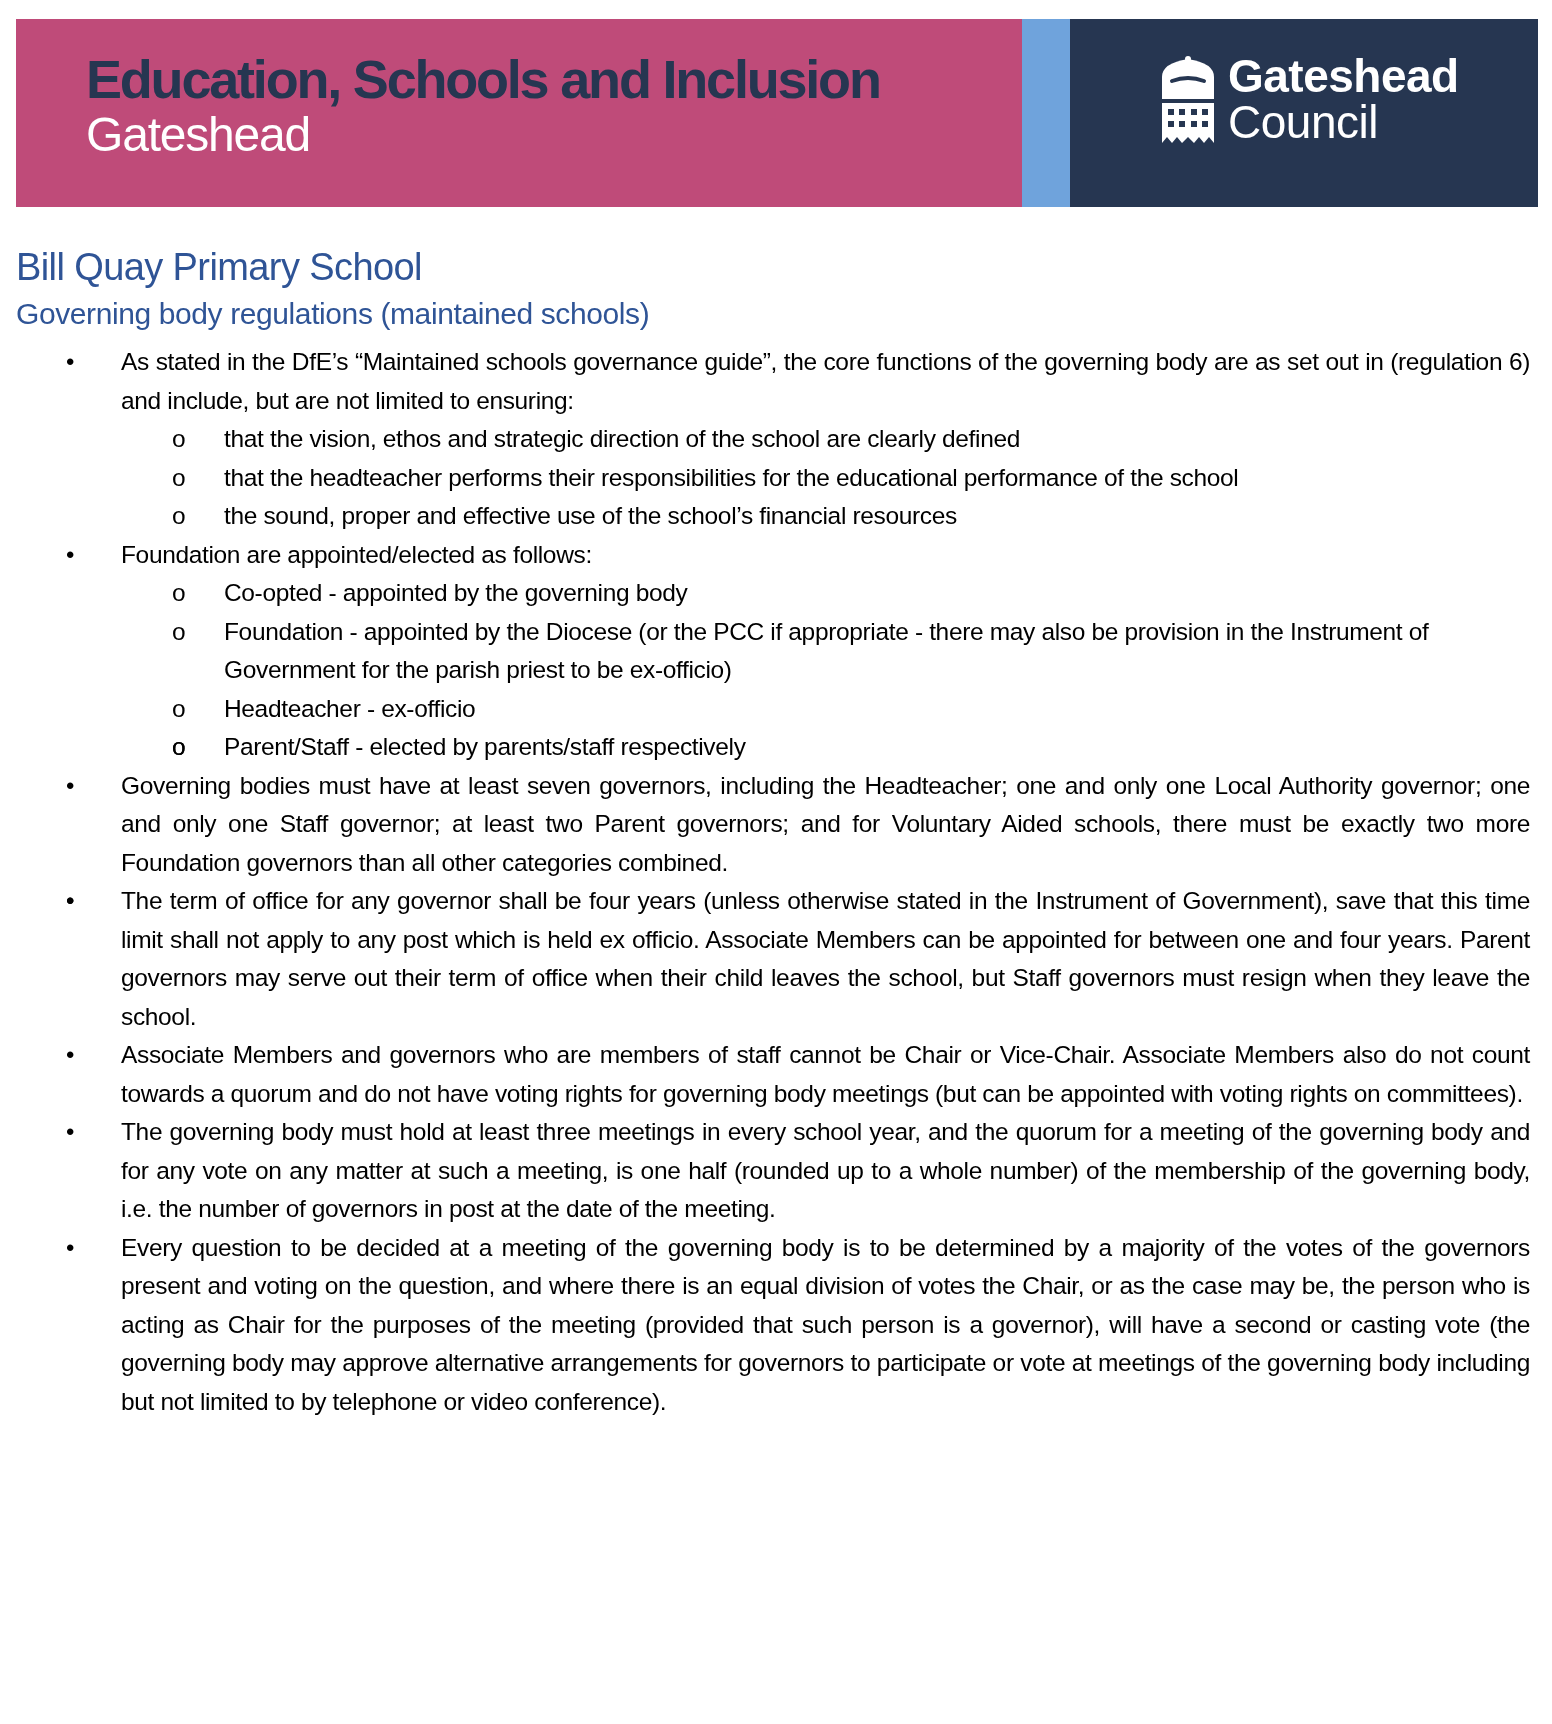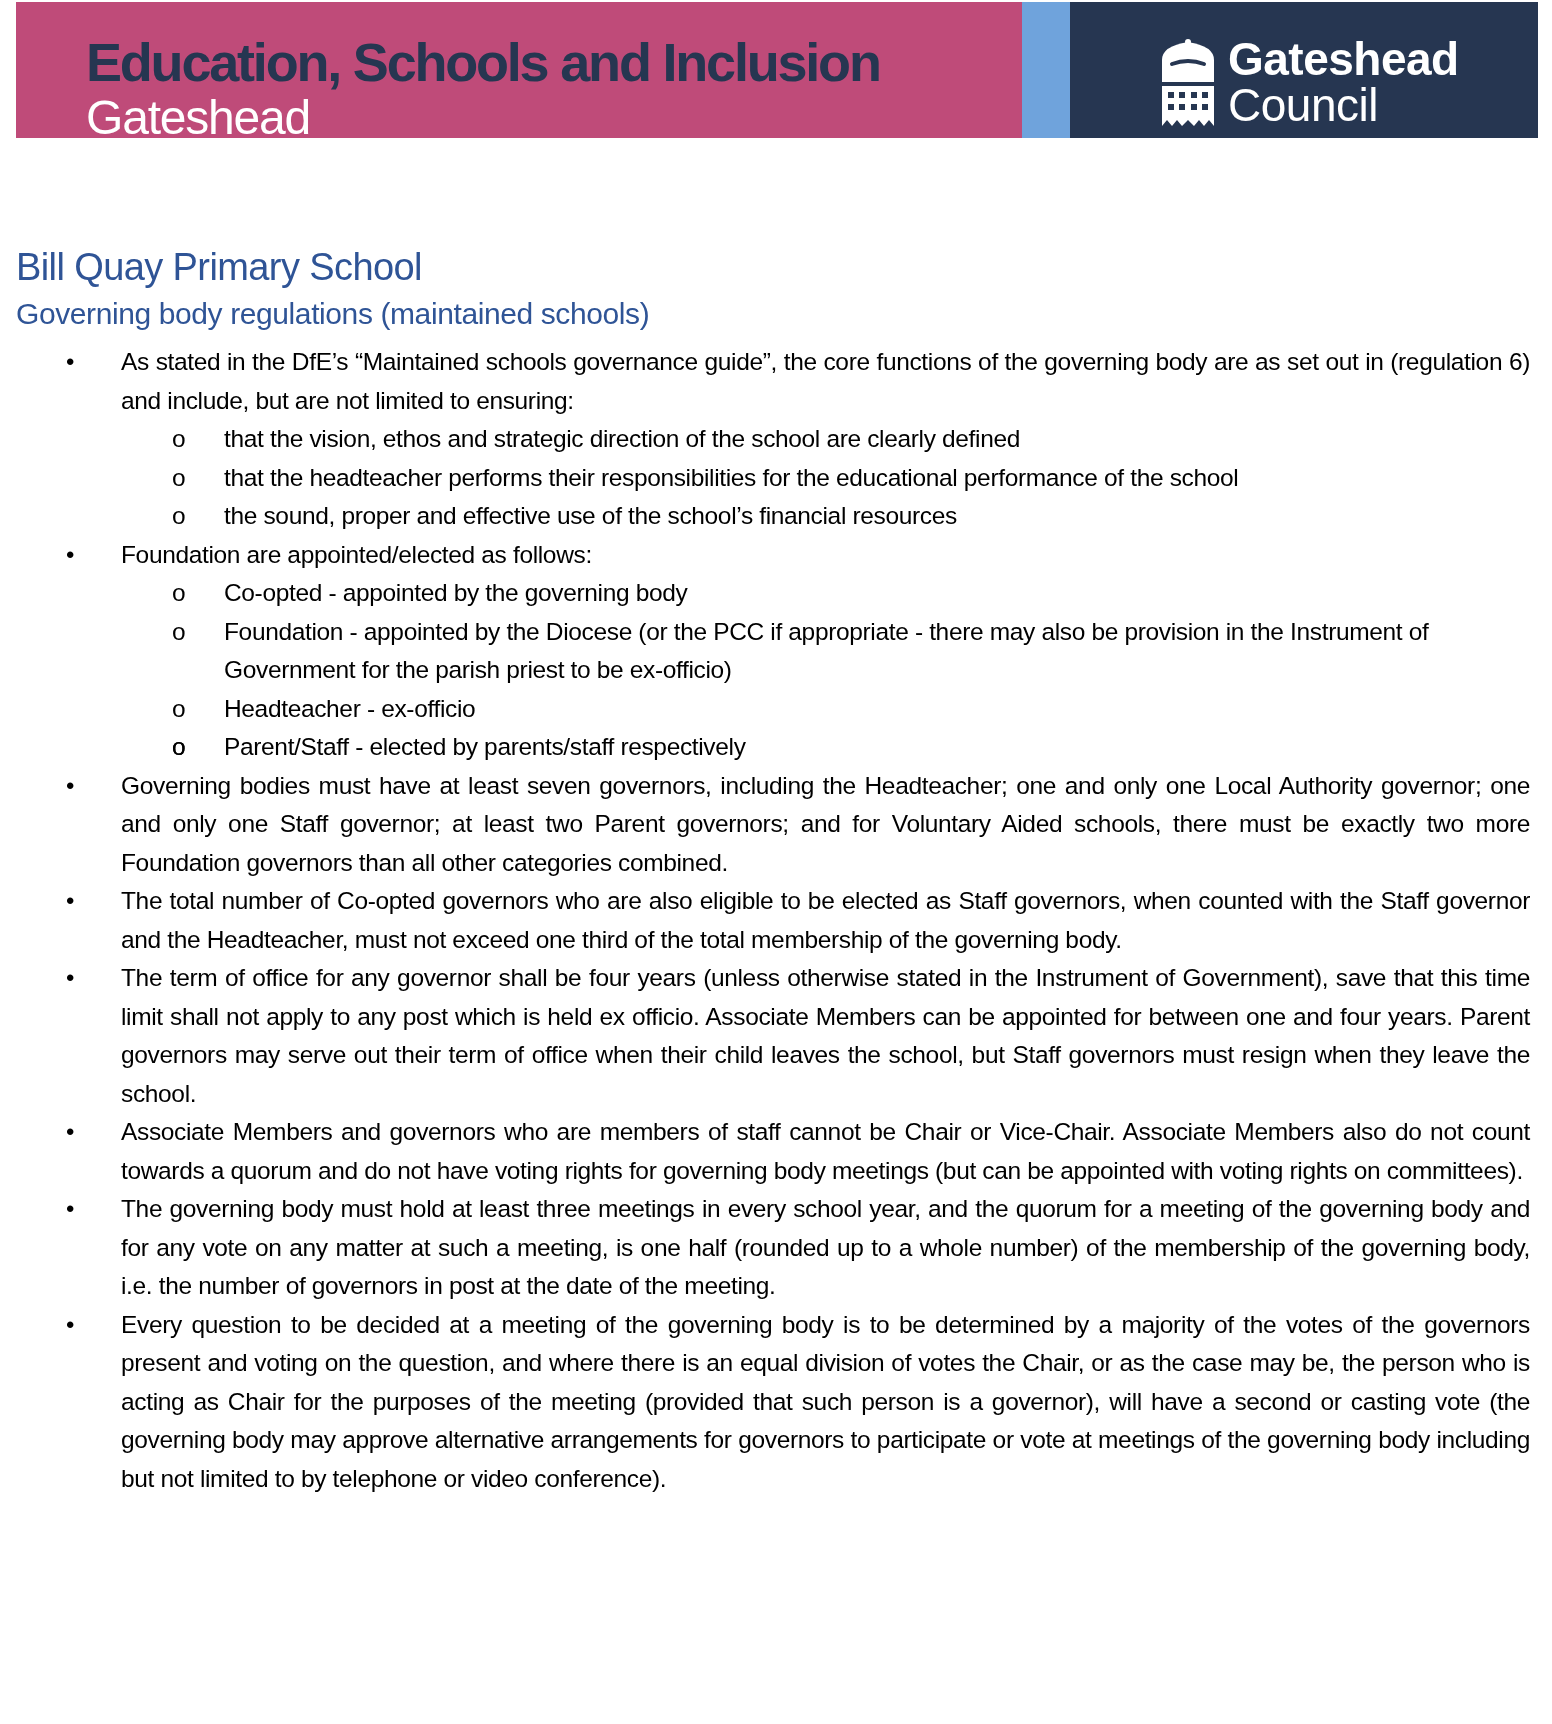--- a/index.html
+++ b/index.html
@@ -1,18 +1,18 @@
 <!DOCTYPE html>
 <html><head>
 <meta charset="utf-8">
 <style>
   html, body { margin: 0; padding: 0; background: #ffffff; }
   body { width: 1552px; height: 1724px; position: relative; overflow: hidden;
          font-family: "Liberation Sans", "DejaVu Sans", sans-serif; color: #000; }
-  .banner { position: absolute; left: 16px; top: 2px; width: 1522px; height: 136px; display: flex; border-radius: 16px; }
+  .banner { position: absolute; left: 16px; top: 19px; width: 1522px; height: 188px; display: flex; border-radius: 16px; }
   .banner-pink { width: 1006px; height: 100%; position: relative; }
   .banner-blue { width: 48px; height: 100%; }
   .banner-navy { flex: 1; height: 100%; position: relative; }
   .banner-title { position: absolute; left: 70px; top: 30px; font-size: 54px; font-weight: bold; letter-spacing: -2.2px; line-height: 60px; white-space: nowrap; }
   .banner-sub { position: absolute; left: 70px; top: 88px; font-size: 48px; letter-spacing: -1.2px; line-height: 56px; white-space: nowrap; }
   .logo { position: absolute; left: 88px; top: 36px; width: 60px; height: 90px; }
   .logo-text { position: absolute; left: 158px; top: 34px; font-size: 46px; line-height: 46px; white-space: nowrap; letter-spacing: -0.5px; }
   .logo-text .l1 { font-weight: bold; display: block; }
   .logo-text .l2 { display: block; }
 
@@ -89,21 +89,20 @@
         <li><span class="obullet">o</span></li>
         <li><span class="obullet">o</span><span>Parent/Staff - elected by parents/staff respectively</span></li>
       </ul>
     </li>
     <li>
       <span class="bullet">•</span>
       <span class="body-text">Governing bodies must have at least seven governors, including the Headteacher; one and only one Local Authority governor; one and only one Staff governor; at least two Parent governors; and for Voluntary Aided schools, there must be exactly two more Foundation governors than all other categories combined.</span>
     </li>
     <li>
       <span class="bullet">•</span>
-      <span class="body-text">The total number of Co-opted governors who are also eligible to be elected as Staff governors, when counted with the Staff governor and the Headteacher, must not exceed one third of the total membership of the governing body.</span>
     </li>
     <li>
       <span class="bullet">•</span>
       <span class="body-text">The term of office for any governor shall be four years (unless otherwise stated in the Instrument of Government), save that this time limit shall not apply to any post which is held ex officio. Associate Members can be appointed for between one and four years. Parent governors may serve out their term of office when their child leaves the school, but Staff governors must resign when they leave the school.</span>
     </li>
     <li>
       <span class="bullet">•</span>
       <span class="body-text">Associate Members and governors who are members of staff cannot be Chair or Vice-Chair. Associate Members also do not count towards a quorum and do not have voting rights for governing body meetings (but can be appointed with voting rights on committees).</span>
     </li>
     <li>

